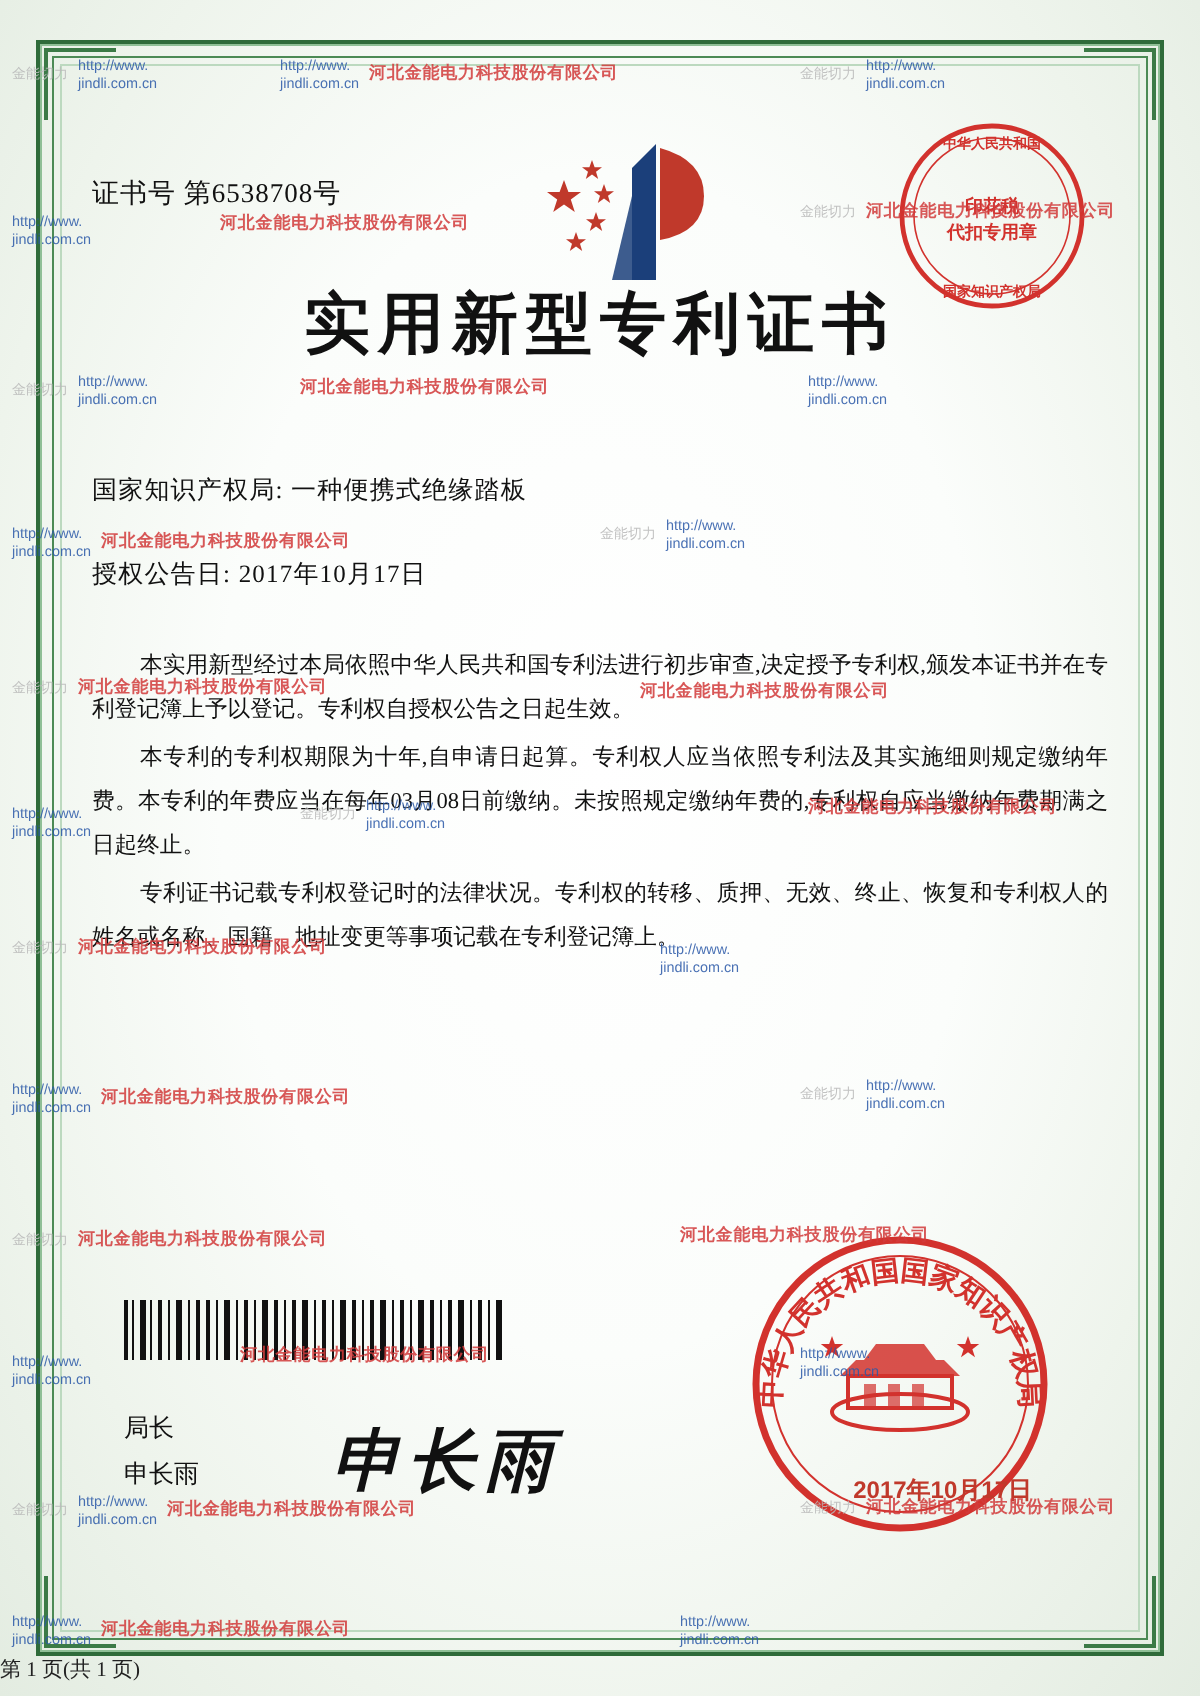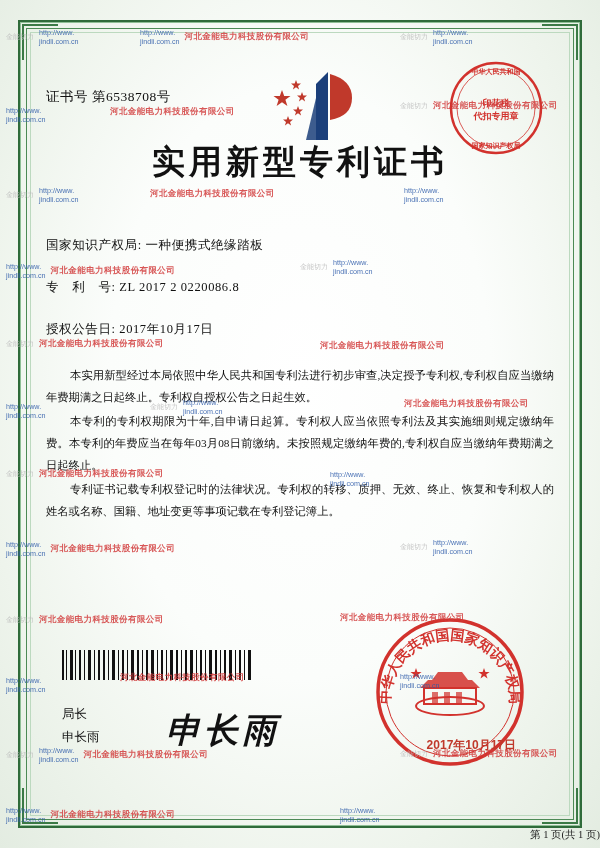--- a/index.html
+++ b/index.html
@@ -94,21 +94,21 @@
   }
   .seal-bottom{
     position:absolute;right:24px;bottom:26px;width:160px;height:160px;
   }
   .seal-date{
     position:absolute;right:38px;bottom:44px;
     color:#c0392b;font-size:12px;font-weight:bold;
     font-family:"Liberation Sans","DejaVu Sans",sans-serif;
   }
   .footer{
-    position:absolute;left:0;right:0;bottom:6px;text-align:right;
+    position:absolute;left:0;right:0;bottom:6px;text-align:left;
     font-size:10.5px;color:#222;
   }
 </style>
 </head>
 <body>
 
 <div class="page">
 
   <div class="border-outer"></div>
   <div class="border-inner"></div>
@@ -153,31 +153,27 @@
     <div class="cert-no">证书号 第6538708号</div>
 
     <div class="title">实用新型专利证书</div>
 
     <div class="fields">
       <div class="field">
         <span class="lbl">国家知识产权局:</span>
         <span class="val">一种便携式绝缘踏板</span>
       </div>
       <div class="field">
-        <span class="lbl">专　利　号:</span>
-        <span class="val">ZL 2017 2 0220086.8</span>
-      </div>
-      <div class="field">
         <span class="lbl">授权公告日:</span>
         <span class="val">2017年10月17日</span>
       </div>
     </div>
 
     <div class="body-text">
-      <p>本实用新型经过本局依照中华人民共和国专利法进行初步审查,决定授予专利权,专利权自应当缴纳年费期满之日起终止。专利权自授权公告之日起生效。</p>
+      <p>本实用新型经过本局依照中华人民共和国专利法进行初步审查,决定授予专利权,颁发本证书并在专利登记簿上予以登记。专利权自授权公告之日起生效。</p>
       <p>本专利的专利权期限为十年,自申请日起算。专利权人应当依照专利法及其实施细则规定缴纳年费。本专利的年费应当在每年03月08日前缴纳。未按照规定缴纳年费的,专利权自应当缴纳年费期满之日起终止。</p>
       <p>专利证书记载专利权登记时的法律状况。专利权的转移、质押、无效、终止、恢复和专利权人的姓名或名称、国籍、地址变更等事项记载在专利登记簿上。</p>
     </div>
 
     <div class="barcode">
       <svg viewBox="0 0 190 30" width="190" height="30">
         <g fill="#111">
           <rect x="0" y="0" width="2" height="30"></rect>
             <rect x="4" y="0" width="1" height="30"></rect>
           <rect x="8" y="0" width="3" height="30"></rect>

